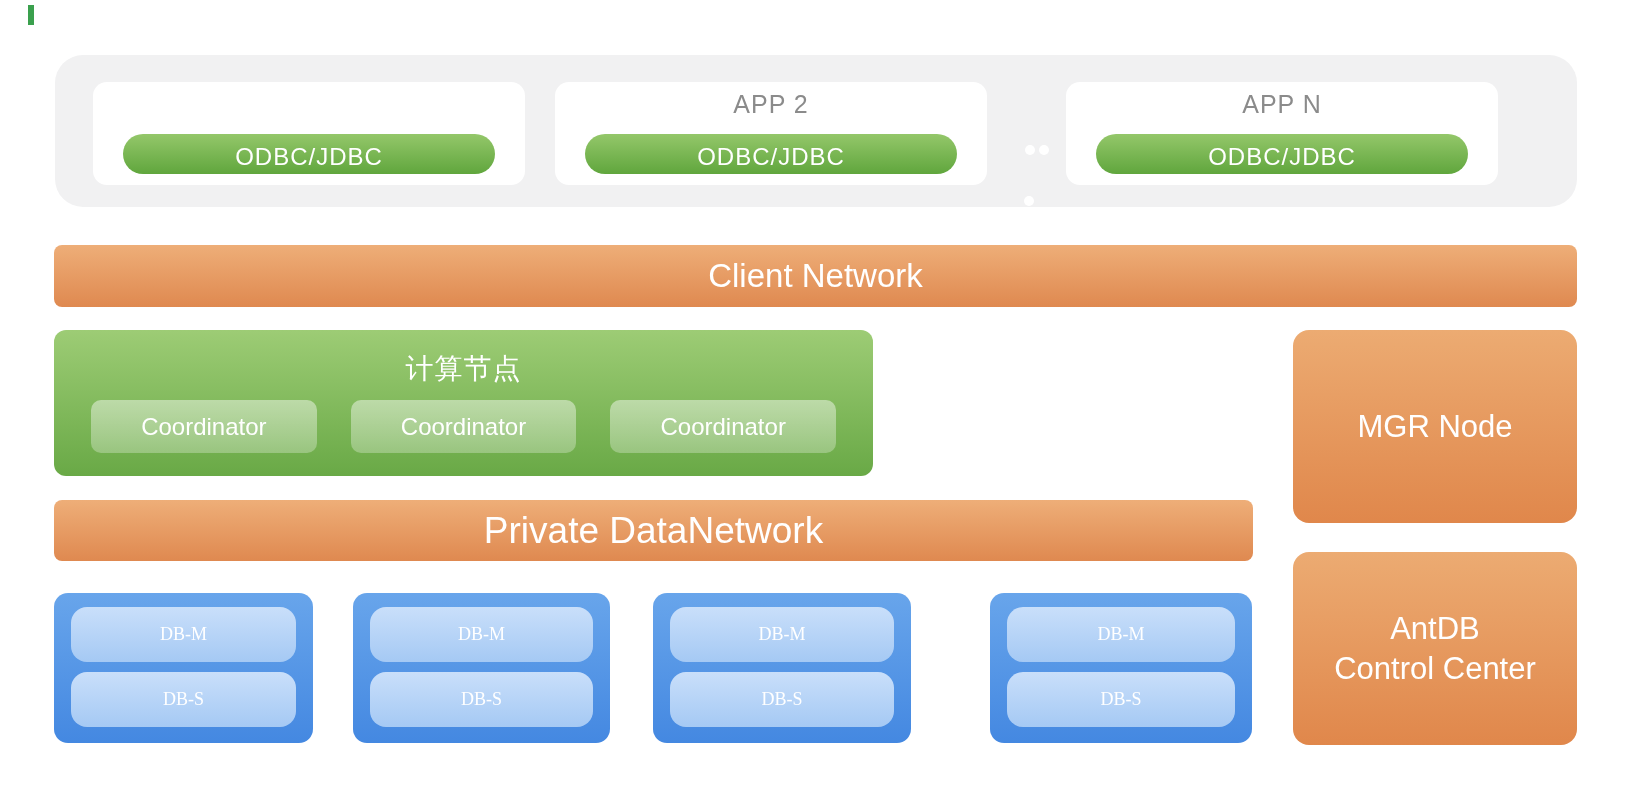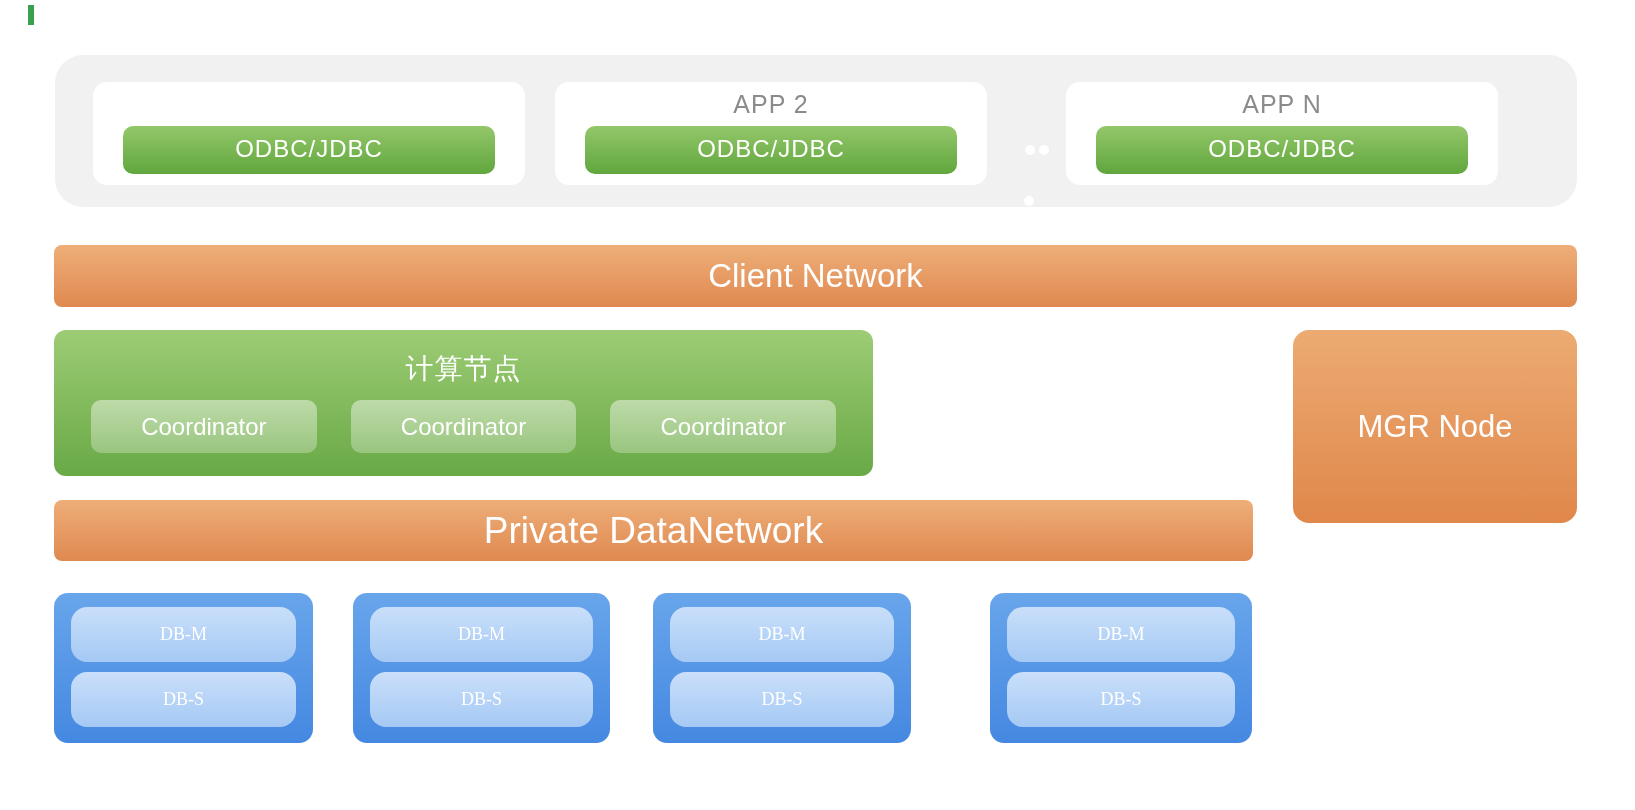--- a/index.html
+++ b/index.html
@@ -10,21 +10,21 @@
   }
   
   .corner-mark{position:absolute;left:28px;top:5px;width:6px;height:20px;background:#3aa04d;}
 
   
   .app-panel{position:absolute;left:55px;top:55px;width:1522px;height:152px;
     background:#f1f1f2;border-radius:28px;}
   .app-card{position:absolute;top:27px;width:432px;height:103px;background:#ffffff;border-radius:14px;}
   .app-card.c1{left:38px}.app-card.c2{left:500px}.app-card.c3{left:1011px}
   .app-title{margin-top:7px;text-align:center;font-size:25px;line-height:30px;color:#8b8b8b;letter-spacing:1px;}
-  .odbc-btn{position:absolute;left:30px;right:30px;bottom:11px;height:48px;border-radius:10px;
+  .odbc-btn{position:absolute;left:30px;right:30px;bottom:11px;height:40px;border-radius:20px;
     background:linear-gradient(180deg,#94c76a,#60a63d);
     color:#ffffff;font-size:24px;text-align:center;line-height:45px;letter-spacing:1px;}
   .dot{position:absolute;width:10px;height:10px;border-radius:50%;background:#ffffff;}
   .dot.d1{left:970px;top:90px}.dot.d2{left:984px;top:90px}.dot.d3{left:969px;top:141px}
 
   
   .net-bar{position:absolute;border-radius:8px;color:#ffffff;text-align:center;
     background:linear-gradient(180deg,#eeae78,#df8950);}
   .net-bar.client{left:54px;top:245px;width:1523px;height:62px;font-size:33px;line-height:62px;}
   .net-bar.private{left:54px;top:500px;width:1199px;height:61px;font-size:37px;line-height:61px;}
@@ -113,14 +113,18 @@
   </div>
   <div class="db-group g3">
     <div class="db-btn m">DB-M</div>
     <div class="db-btn s">DB-S</div>
   </div>
   <div class="db-group g4">
     <div class="db-btn m">DB-M</div>
     <div class="db-btn s">DB-S</div>
   </div>
 
+  <div class="orange-box cc">
+    <div>AntDB</div>
+    <div>Control Center</div>
+  </div>
 
 </div>
 
 </body></html>

